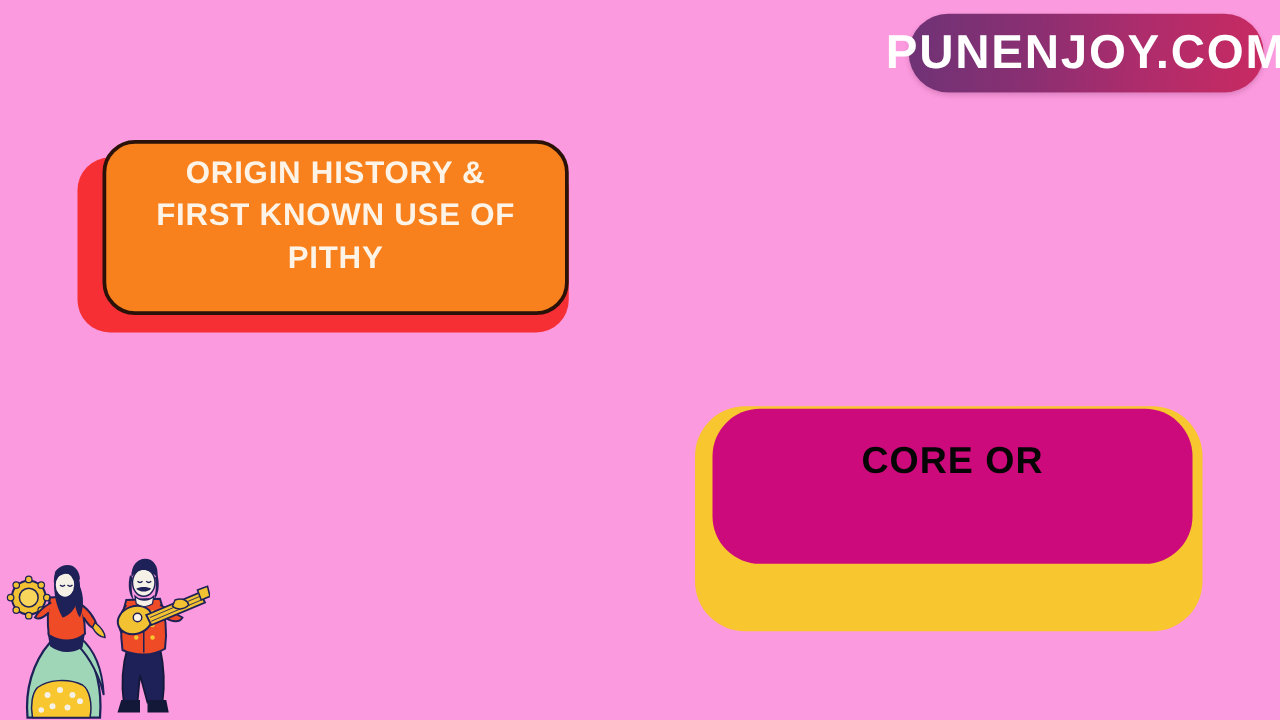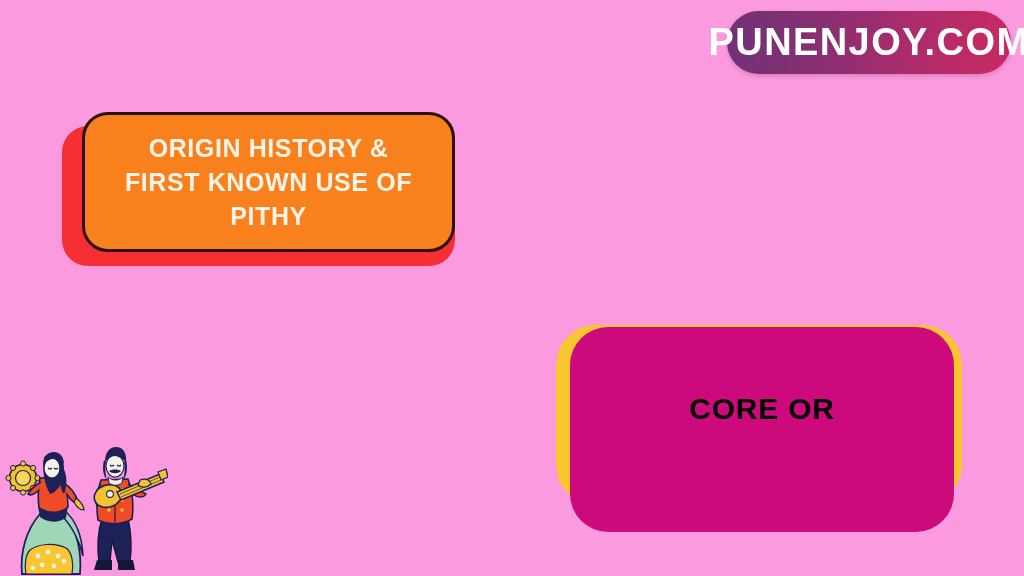--- a/index.html
+++ b/index.html
@@ -65,21 +65,20 @@
     position: absolute;
     left: 20px;
     top: 0px;
     width: 373px;
     height: 140px;
     background: #f8801d;
     border: 3px solid #2b1208;
     border-radius: 26px;
     box-sizing: border-box;
     display: flex;
-    align-items: center;
     justify-content: center;
     padding: 6px 14px;
   }
   .card-orange-text {
     color: #fdf3e6;
     font-size: 25px;
     font-weight: 700;
     line-height: 1.36;
     letter-spacing: 0.6px;
     text-align: center;
@@ -102,21 +101,21 @@
     width: 406px;
     height: 180px;
     background: #f8c62f;
     border-radius: 40px;
   }
   .card-magenta {
     position: absolute;
     left: 14px;
     top: 2px;
     width: 384px;
-    height: 205px;
+    height: 124px;
     background: #cc0a7c;
     border-radius: 38px;
     display: flex;
     align-items: center;
     justify-content: center;
     padding: 4px 12px;
     box-sizing: border-box;
   }
   .card-magenta-text {
     color: #050505;

